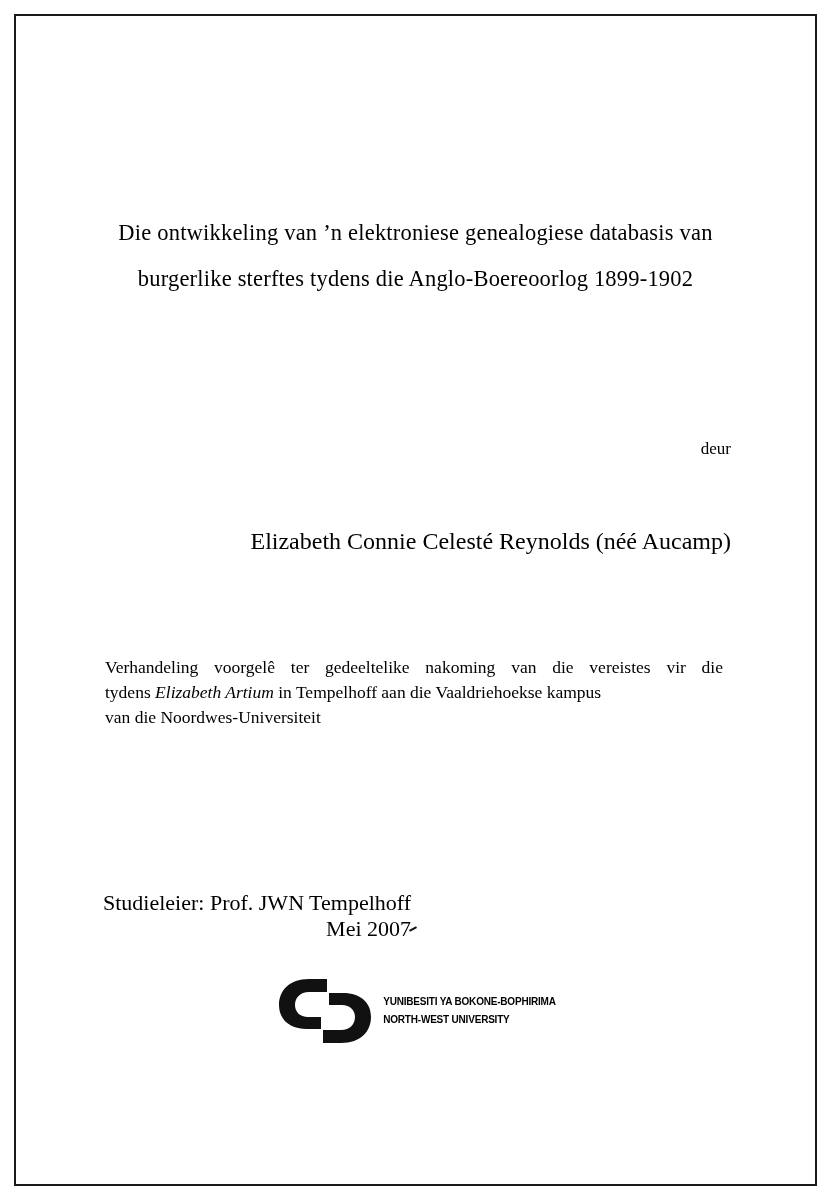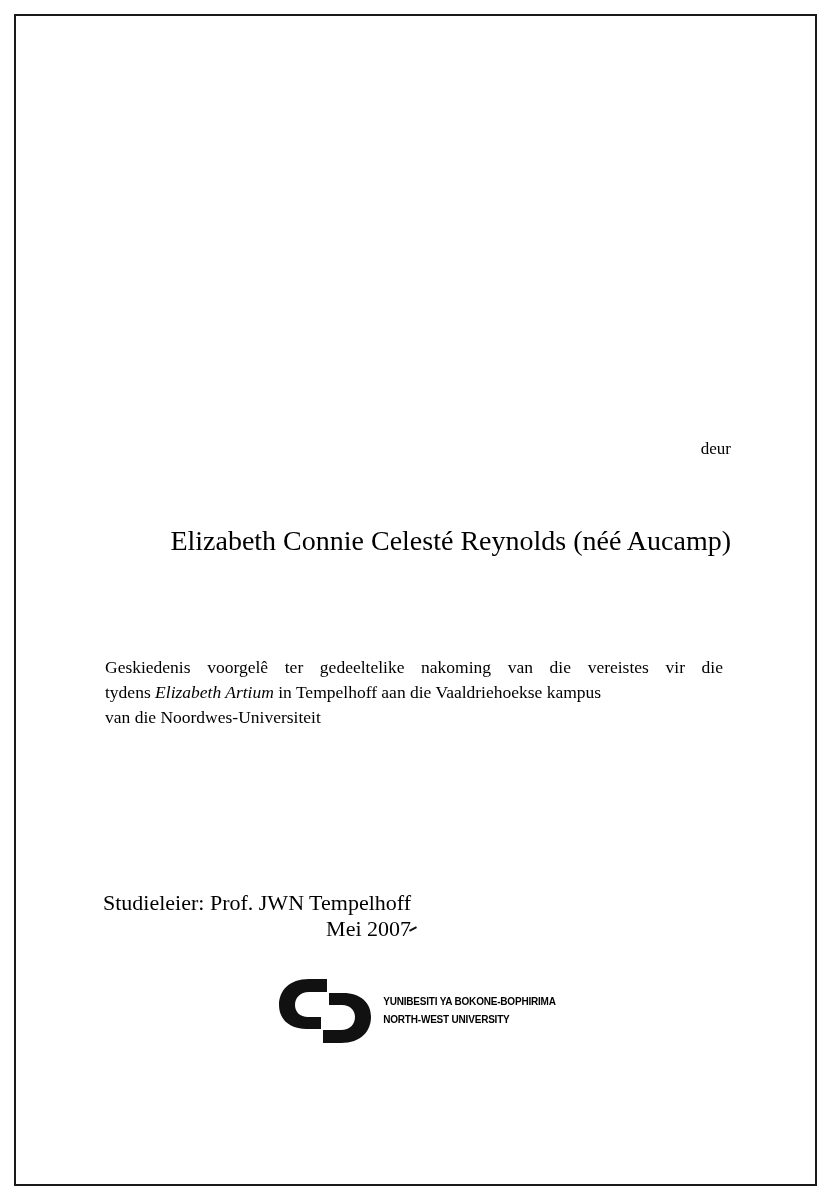--- a/index.html
+++ b/index.html
@@ -56,21 +56,21 @@
     left: 60px;
     right: 60px;
     top: 398px;
     text-align: right;
   }
   .by-word {
     font-size: 17px;
     line-height: 22px;
   }
   .author-name {
-    font-size: 28px;
+    font-size: 24px;
     line-height: 26px;
     margin-top: 68px;
   }
   .statement-block {
     position: absolute;
     left: 65px;
     right: 68px;
     top: 615px;
     font-size: 17.5px;
     line-height: 25px;
@@ -133,28 +133,32 @@
   }
 </style>
 </head>
 <body>
 
 <div class="page-scan">
   <div class="page-border"></div>
 
   <div class="page-inner">
 
+    <div class="title-block">
+      <div class="title-line">Die ontwikkeling van ’n elektroniese genealogiese databasis van</div>
+      <div class="title-line">burgerlike sterftes tydens die Anglo-Boereoorlog 1899-1902</div>
+    </div>
 
     <div class="author-block">
       <div class="by-word">deur</div>
       <div class="author-name">Elizabeth Connie Celesté Reynolds (néé Aucamp)</div>
     </div>
 
     <div class="statement-block">
-      <div class="line1">Geskiedenis voorgelê ter gedeeltelike nakoming van die vereistes vir die</div>
+      <div class="line1">Verhandeling voorgelê ter gedeeltelike nakoming van die vereistes vir die</div>
       <div class="line2"><span>tydens </span><span class="italic">Elizabeth Artium</span><span> in Tempelhoff aan die Vaaldriehoekse kampus</span></div>
       <div class="line3">van die Noordwes-Universiteit</div>
     </div>
 
     <div class="supervisor-block">
       <div>Studieleier: Prof. JWN Tempelhoff</div>
       <div style="position:relative;display:inline-block;">
         <span>Mei 2007</span>
         <span class="noise-mark" style="right:-6px;top:12px;"></span>
       </div>

